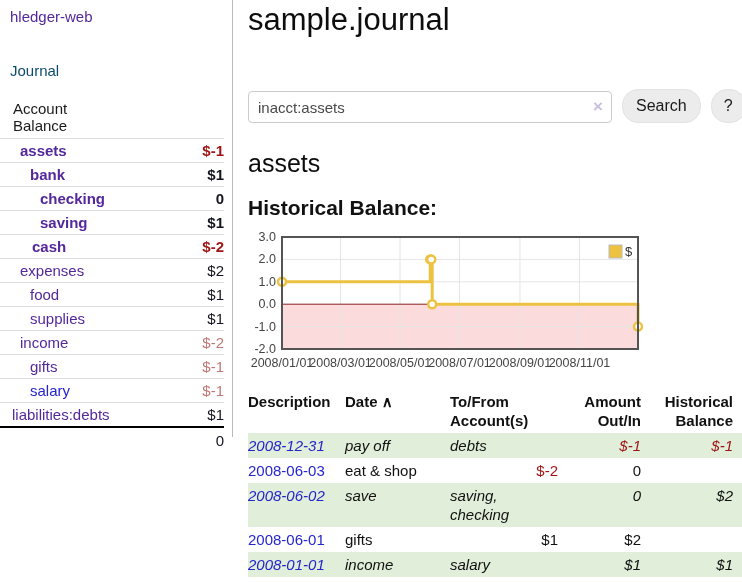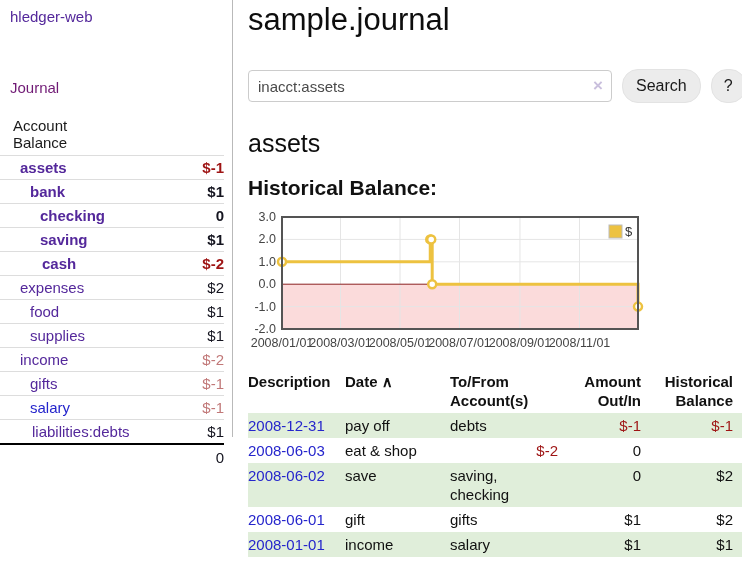--- a/index.html
+++ b/index.html
@@ -5,64 +5,64 @@
   * { box-sizing: border-box; margin: 0; padding: 0; }
   html,body { width: 742px; height: 582px; background: #fff;
               font-family: "Liberation Sans", sans-serif; color: #111; }
   body { position: relative; overflow: hidden; }
 
   
   #sidebar { position: absolute; left: 0; top: 0; width: 233px; height: 437px;
              border-right: 1px solid #b9b9b9; }
   .app-link { display: inline-block; margin: 8px 0 0 10px; font-size: 15px;
               color: #54289b; text-decoration: none; }
-  .nav-link { display: inline-block; margin: 53px 0 0 10px; font-size: 15px;
-              color: #701a75; text-decoration: none; text-align: right; }
+  .nav-link { display: inline-block; margin: 36px 0 0 10px; font-size: 15px;
+              color: #0c4a6e; text-decoration: none; text-align: right; }
   #acct-table { margin-top: 17px; font-size: 15px; }
   .acct-head { display: flex; justify-content: space-between;
                padding: 3px 8px 4px 13px; color: #1a1a1a; flex-direction: column; }
   .acct-row { display: flex; justify-content: space-between; align-items: baseline;
               border-top: 1px solid #ddd; margin: 0 8px 0 0; padding: 3px 0 3px 0;
               height: 24px; }
   .acct-row .name { text-decoration: none; color: #54289b; }
   .acct-row .name.blue { color: #2525cc; }
   .acct-row.bold .name, .acct-row.bold .bal { font-weight: bold; }
   .bal { color: #14141f; }
   .bal.neg-strong { color: #9e1414; }
   .bal.neg-light { color: #c17878; }
   .acct-total { display: flex; justify-content: flex-end; border-top: 2px solid #000;
                 margin: 0 8px 0 0; padding: 4px 0; font-size: 15px; }
 
   
   #main { position: absolute; left: 248px; top: 0; width: 494px; }
   h1 { font-size: 31px; font-weight: 400; margin-top: 2px; color: #0d0d0d; }
-  #search-form { display: flex; align-items: center; margin-top: 31px; }
+  #search-form { display: flex; align-items: flex-end; margin-top: 31px; }
   #search-wrap { position: relative; width: 364px; }
   #search-input { width: 364px; height: 32px; border: 1px solid #ccc; border-radius: 4px;
                   font-size: 15px; color: #4a4a4a; padding: 0 28px 0 9px;
                   font-family: "Liberation Sans", sans-serif; }
   #clear-x { position: absolute; right: 9px; top: 6px; font-size: 17px; font-weight: bold;
              color: #c9bfdd; cursor: pointer; line-height: 19px; }
   .btn { background: #ececec; border: 1px solid #e3e3e3; border-radius: 16px;
          font-size: 16px; color: #1a1a1a; padding: 5px 13px; margin-left: 10px;
-         font-family: "Liberation Sans", sans-serif; cursor: pointer; height: 34px; }
+         font-family: "Liberation Sans", sans-serif; cursor: pointer; height: 34px; margin-top: 20px; }
   .btn.help { padding: 5px 12px; }
   h2 { font-size: 25px; font-weight: 400; margin-top: 26px; color: #0d0d0d; }
   #chart-label { font-size: 21px; font-weight: bold; margin-top: 18px; color: #111; }
   #chart-box { margin-top: 11px; }
   #plot { overflow: visible; display: block; }
 
   
   #register { margin-top: 16px; font-size: 15px; }
   .reg-row { display: grid; grid-template-columns: 97px 105px 110px 83px 92px; }
   .reg-row > div { padding: 3px 2px 3px 0; line-height: 19px; }
   .reg-head { font-weight: bold; }
   .reg-head .num { text-align: right; }
   .reg-row .num { text-align: right; }
-  .reg-row.shade { background: #e0eeda; }
+  .reg-row.shade { background: #e0eeda; font-style: italic; }
   .reg-date a { color: #2525cc; text-decoration: none; }
   .amt-neg { color: #9e1414; }
   .accounts { white-space: pre-line; }
   .sort-arrow { font-weight: bold; font-size: 15px; }
 </style>
 </head>
 <body>
 
 <div id="sidebar">
   <a href="#" class="app-link">hledger-web</a><br>
@@ -83,21 +83,21 @@
         </div>
         <div class="acct-row bold">
           <a href="#" class="name" style="padding-left:40px">checking</a>
           <span class="bal pos">0</span>
         </div>
         <div class="acct-row bold">
           <a href="#" class="name" style="padding-left:40px">saving</a>
           <span class="bal pos">$1</span>
         </div>
         <div class="acct-row bold">
-          <a href="#" class="name" style="padding-left:42px">cash</a>
+          <a href="#" class="name" style="padding-left:32px">cash</a>
           <span class="bal neg-strong">$-2</span>
         </div>
         <div class="acct-row">
           <a href="#" class="name" style="padding-left:20px">expenses</a>
           <span class="bal pos">$2</span>
         </div>
         <div class="acct-row">
           <a href="#" class="name" style="padding-left:30px">food</a>
           <span class="bal pos">$1</span>
         </div>
@@ -111,21 +111,21 @@
         </div>
         <div class="acct-row">
           <a href="#" class="name" style="padding-left:30px">gifts</a>
           <span class="bal neg-light">$-1</span>
         </div>
         <div class="acct-row">
           <a href="#" class="name blue" style="padding-left:30px">salary</a>
           <span class="bal neg-light">$-1</span>
         </div>
         <div class="acct-row">
-          <a href="#" class="name" style="padding-left:32px">liabilities:debts</a>
+          <a href="#" class="name" style="padding-left:12px">liabilities:debts</a>
           <span class="bal pos">$1</span>
         </div>
       </div>
     <div class="acct-total">
       <span class="bal">0</span>
     </div>
   </div>
 </div>
 
 <div id="main">
@@ -204,21 +204,20 @@
         <div class="reg-row shade">
           <div class="reg-date"><a href="#">2008-06-02</a></div>
           <div>save</div>
           <div class="accounts">saving,
 checking</div>
           <div class="num">0</div>
           <div class="num">$2</div>
         </div>
         <div class="reg-row">
           <div class="reg-date"><a href="#">2008-06-01</a></div>
-          <div>gift</div>
           <div class="accounts">gifts</div>
           <div class="num">$1</div>
           <div class="num">$2</div>
         </div>
         <div class="reg-row shade">
           <div class="reg-date"><a href="#">2008-01-01</a></div>
           <div>income</div>
           <div class="accounts">salary</div>
           <div class="num">$1</div>
           <div class="num">$1</div>

